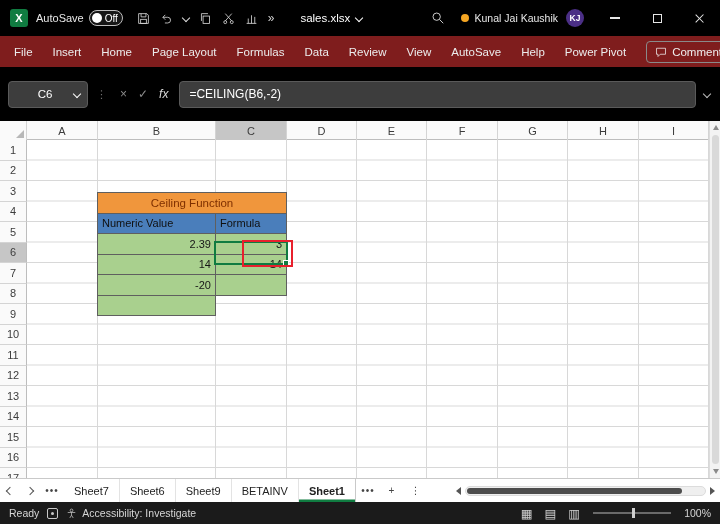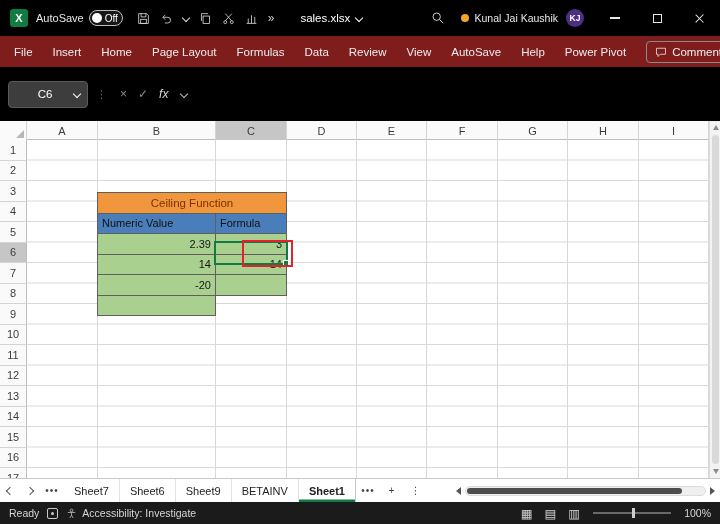--- a/index.html
+++ b/index.html
@@ -214,20 +214,23 @@
   <span class="namebox">
     <span class="nb-text">C6</span>
     <span class="chev"></span>
   </span>
   <span class="fb-grip">⋮</span>
   <span class="fb-buttons">
     <span class="fb-cancel">×</span>
     <span class="fb-check">✓</span>
     <span class="fb-fx">fx</span>
   </span>
+  <span class="formulabox">
+    <span>=CEILING(B6,-2)</span>
+  </span>
   <span class="chev fb-expand"></span>
 </div>
 
 <div class="sheet">
   <div class="colheaders">
     <div class="colh corner cw27"></div>
     <div class="colh cw71">A</div>
     <div class="colh cw118">B</div>
     <div class="colh cw71 sel-h">C</div>
     <div class="colh cw70">D</div>

